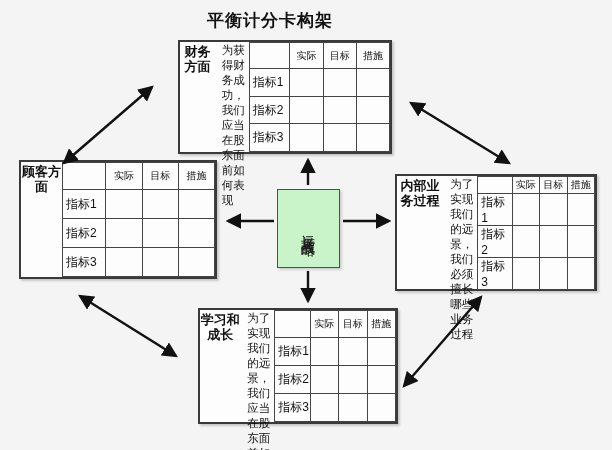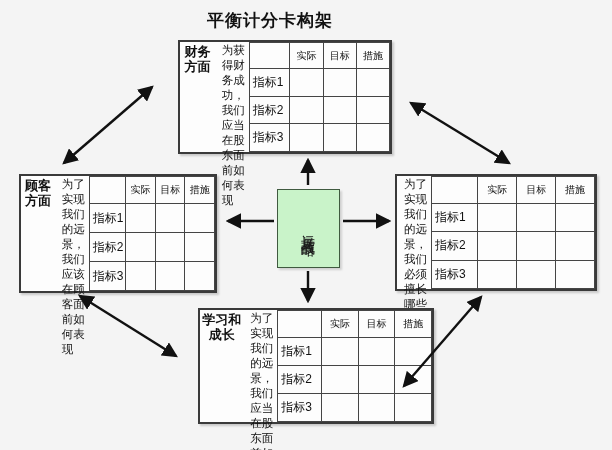--- a/index.html
+++ b/index.html
@@ -12,23 +12,23 @@
     position:absolute; top:9px; left:150px; width:240px;
     text-align:center; font-size:17px; font-weight:bold; letter-spacing:1px;
   }
   .panel {
     position:absolute; box-sizing:border-box;
     background:#fdfdfd; border:2px solid #3a3a3a;
     box-shadow:2px 2px 2px rgba(0,0,0,0.18);
     display:flex; 
   }
   .panel-finance  { left:178px; top:40px;  width:214px; height:114px; }
-  .panel-customer { left:19px;  top:174px; width:198px; height:119px; }
+  .panel-customer { left:19px;  top:160px; width:198px; height:119px; }
   .panel-internal { left:395px; top:174px; width:202px; height:117px; }
-  .panel-learning { left:198px; top:308px; width:236px; height:116px; }
+  .panel-learning { left:198px; top:308px; width:200px; height:116px; }
   .panel-title { text-align:center; font-weight:bold; font-size:13px; padding-top:2px; line-height:15px; }
   .panel-desc  { flex:1; font-size:11.5px; line-height:15px; padding:1px 4px 0 7px; }
   .score-table { width:100%; border-collapse:collapse; table-layout:fixed; }
   .score-table th, .score-table td {
     border:1px solid #454545; height:16px; padding:0;
     font-weight:normal; background:#fdfdfd;
   }
   .score-table .col-h { font-size:10px; text-align:center; }
   .score-table .row-l { font-size:12px; text-align:left; padding-left:3px; }
   .center-box {
@@ -79,21 +79,20 @@
         <td></td>
             <td></td>
             <td></td>
       </tr>
     </tbody>
       </table>
   </div>
 
   <div class="panel panel-customer">
     <div class="panel-title">顾客方面</div>
-    <div class="panel-desc">为了实现我们的远景，我们应该在顾客面前如何表现</div>
     <table class="score-table">
       <tbody>
           <tr>
         <th class="row-l" style="width:26%"></th>
         <th class="col-h">实际</th>
         <th class="col-h">目标</th>
         <th class="col-h">措施</th>
       </tr>
       <tr>
         <td class="row-l">指标1</td>
@@ -111,20 +110,21 @@
         <td class="row-l">指标3</td>
         <td></td>
             <td></td>
             <td></td>
       </tr>
     </tbody>
       </table>
   </div>
 
   <div class="panel panel-internal">
+    <div class="panel-title">内部业务过程</div>
     <div class="panel-desc">为了实现我们的远景，我们必须擅长哪些业务过程</div>
     <table class="score-table">
       <tbody>
           <tr>
         <th class="row-l" style="width:26%"></th>
         <th class="col-h">实际</th>
         <th class="col-h">目标</th>
         <th class="col-h">措施</th>
       </tr>
       <tr>

